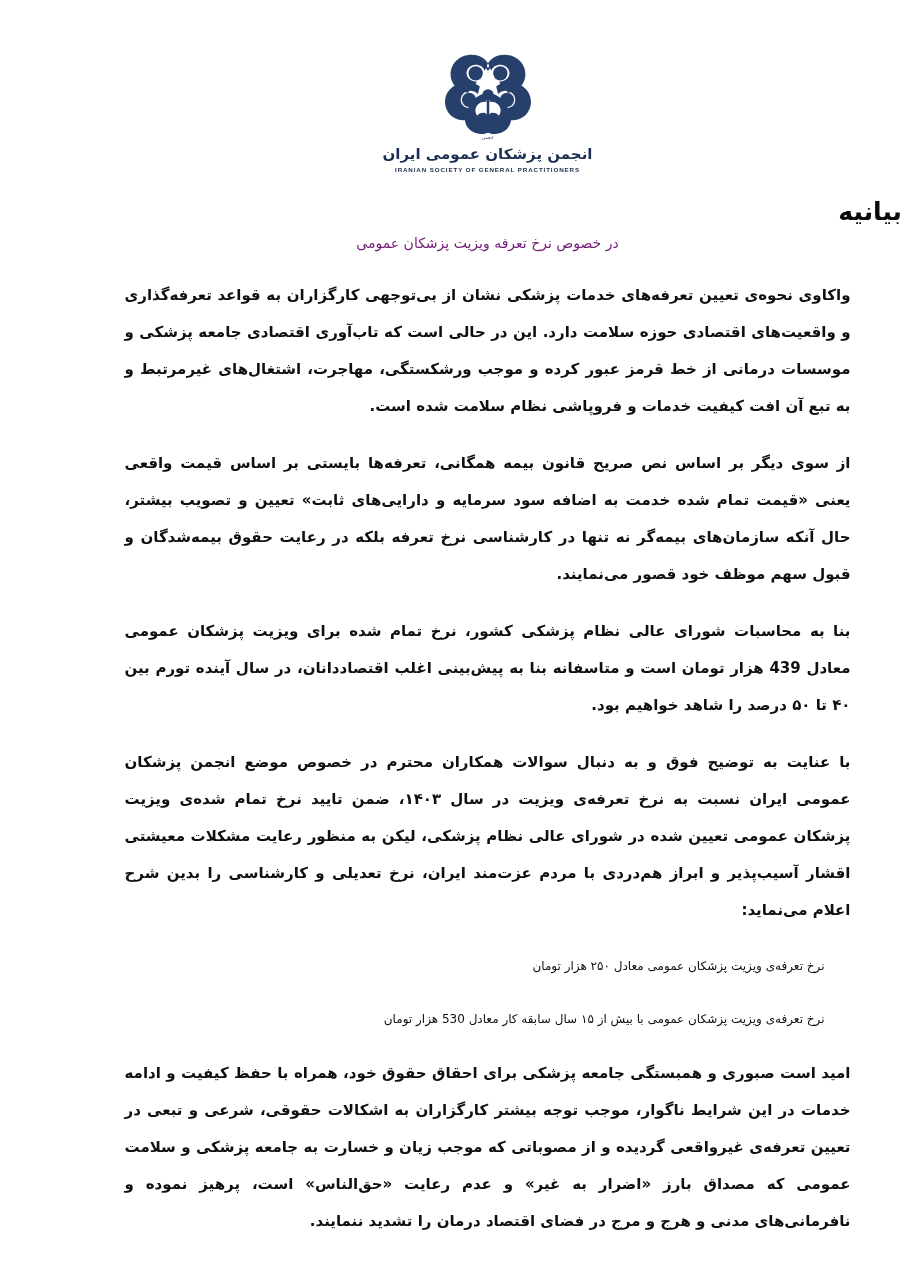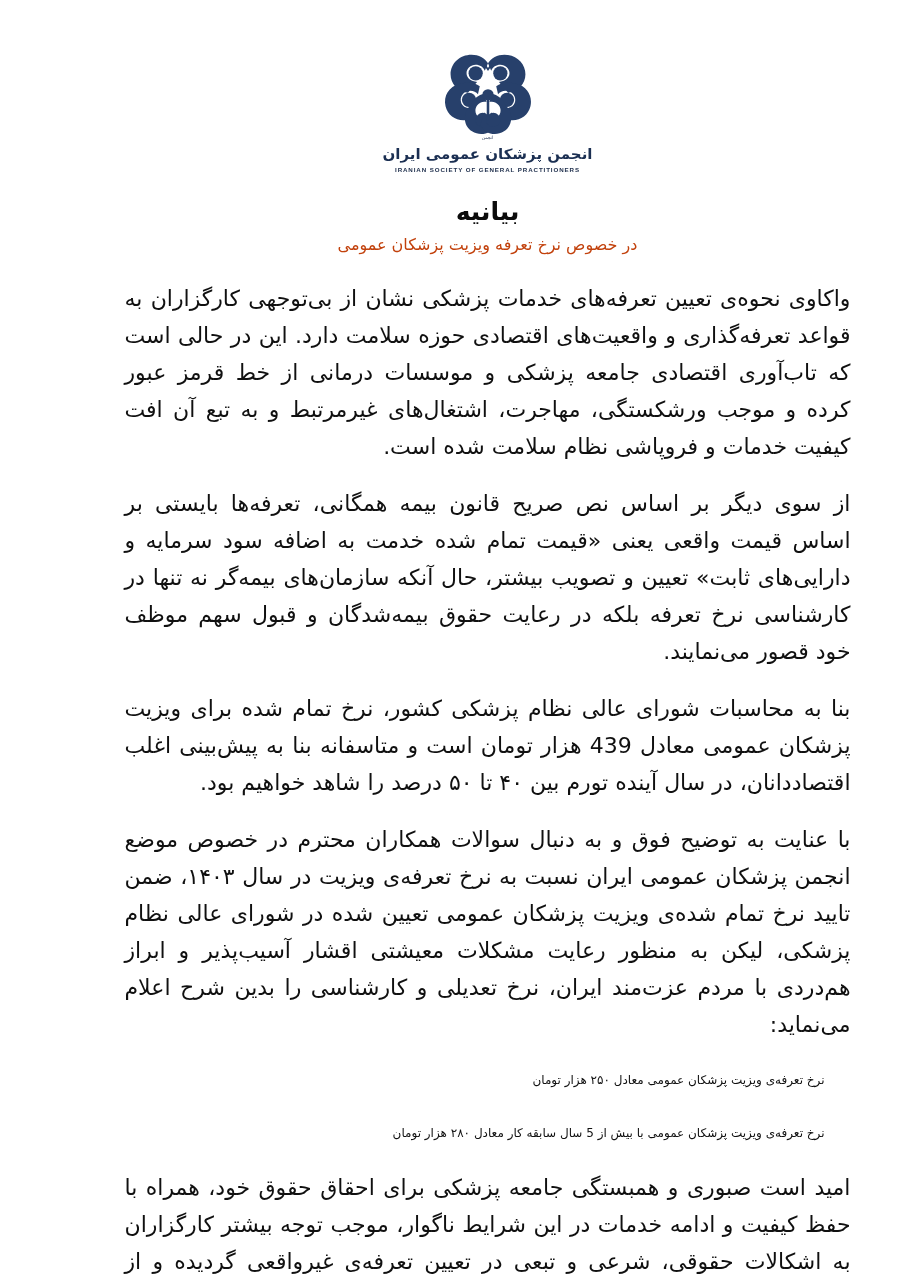--- a/index.html
+++ b/index.html
@@ -61,51 +61,51 @@
     font-size: 4.5px;
     color: #2a3b5c;
     direction: rtl;
     margin-bottom: 1px;
     letter-spacing: .4px;
   }
 
   
   .doc-title {
     margin-top: 24px;
-    text-align: center;
+    text-align: right;
     font-size: 25px;
     font-weight: 700;
     color: #0b0b0b;
     direction: rtl;
   }
   .doc-subtitle {
     margin-top: 9px;
     text-align: center;
-    font-size: 16px;
+    font-size: 14px;
     font-weight: 400;
-    color: #c2410c;
+    color: #701a75;
     direction: rtl;
   }
 
   
   .body-wrap {
     margin: 0 auto;
     width: 726px;
     padding-top: 26px;
     direction: rtl;
   }
   p.para {
     margin: 0 0 20px 0;
-    font-size: 22px;
+    font-size: 15px;
     line-height: 37px;
     text-align: justify;
     text-align-last: right;
     color: #101010;
     direction: rtl;
-    font-weight: 400;
+    font-weight: 700;
   }
   p.para:last-child { margin-bottom: 0; }
 
   .rate-line {
     margin: 0 0 19px 0;
     font-size: 12px;
     line-height: 34px;
     text-align: right;
     direction: rtl;
     padding-right: 26px;
@@ -174,21 +174,21 @@
   <div class="doc-subtitle">در خصوص نرخ تعرفه ویزیت پزشکان عمومی</div>
 
   <div class="body-wrap">
 
     <p class="para">واکاوی نحوه‌ی تعیین تعرفه‌های خدمات پزشکی نشان از بی‌توجهی کارگزاران به قواعد تعرفه‌گذاری و واقعیت‌های اقتصادی حوزه سلامت دارد. این در حالی است که تاب‌آوری اقتصادی جامعه پزشکی و موسسات درمانی از خط قرمز عبور کرده و موجب ورشکستگی، مهاجرت، اشتغال‌های غیرمرتبط و به تبع آن افت کیفیت خدمات و فروپاشی نظام سلامت شده است.</p>
     <p class="para">از سوی دیگر بر اساس نص صریح قانون بیمه همگانی، تعرفه‌ها بایستی بر اساس قیمت واقعی یعنی «قیمت تمام شده خدمت به اضافه سود سرمایه و دارایی‌های ثابت» تعیین و تصویب بیشتر، حال آنکه سازمان‌های بیمه‌گر نه تنها در کارشناسی نرخ تعرفه بلکه در رعایت حقوق بیمه‌شدگان و قبول سهم موظف خود قصور می‌نمایند.</p>
     <p class="para">بنا به محاسبات شورای عالی نظام پزشکی کشور، نرخ تمام شده برای ویزیت پزشکان عمومی معادل 439 هزار تومان است و متاسفانه بنا به پیش‌بینی اغلب اقتصاددانان، در سال آینده تورم بین ۴۰ تا ۵۰ درصد را شاهد خواهیم بود.</p>
     <p class="para">با عنایت به توضیح فوق و به دنبال سوالات همکاران محترم در خصوص موضع انجمن پزشکان عمومی ایران نسبت به نرخ تعرفه‌ی ویزیت در سال ۱۴۰۳، ضمن تایید نرخ تمام شده‌ی ویزیت پزشکان عمومی تعیین شده در شورای عالی نظام پزشکی، لیکن به منظور رعایت مشکلات معیشتی اقشار آسیب‌پذیر و ابراز هم‌دردی با مردم عزت‌مند ایران، نرخ تعدیلی و کارشناسی را بدین شرح اعلام می‌نماید:</p>
 
     <div class="rate-line first">نرخ تعرفه‌ی ویزیت پزشکان عمومی معادل ۲۵۰ هزار تومان</div>
-    <div class="rate-line">نرخ تعرفه‌ی ویزیت پزشکان عمومی با بیش از 5 سال سابقه کار معادل ۲۸۰ هزار تومان</div>
+    <div class="rate-line">نرخ تعرفه‌ی ویزیت پزشکان عمومی با بیش از ۱۵ سال سابقه کار معادل 530 هزار تومان</div>
 
     <p class="para">امید است صبوری و همبستگی جامعه پزشکی برای احقاق حقوق خود، همراه با حفظ کیفیت و ادامه خدمات در این شرایط ناگوار، موجب توجه بیشتر کارگزاران به اشکالات حقوقی، شرعی و تبعی در تعیین تعرفه‌ی غیرواقعی گردیده و از مصوباتی که موجب زیان و خسارت به جامعه پزشکی و سلامت عمومی که مصداق بارز «اضرار به غیر» و عدم رعایت «حق‌الناس» است، پرهیز نموده و نافرمانی‌های مدنی و هرج و مرج در فضای اقتصاد درمان را تشدید ننمایند.</p>
 
     <div class="sign-block">
       <div class="sign-org">انجمن پزشکان عمومی ایران</div>
       <div class="sign-date">فروردین ماه ۱۴۰۳</div>
     </div>
 
   </div>
 </div>

